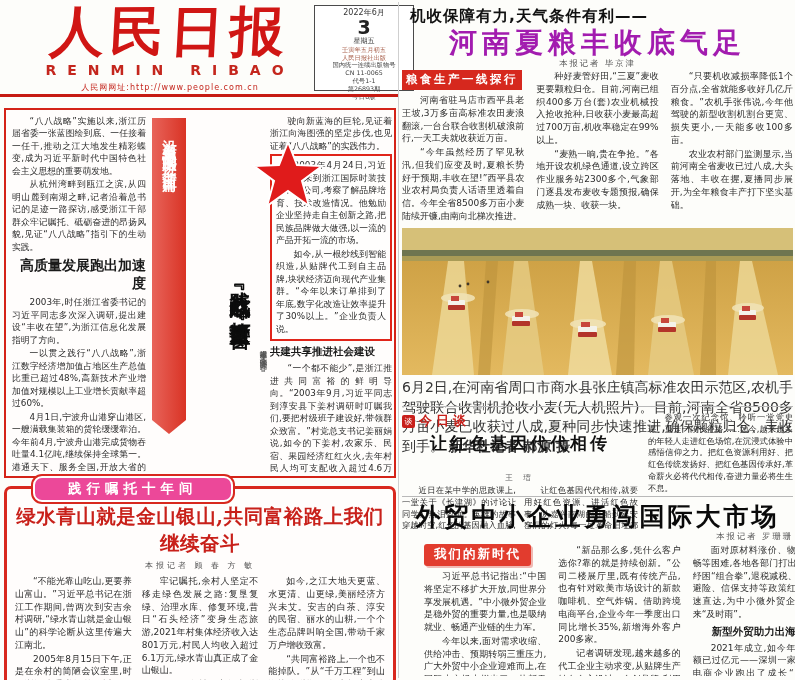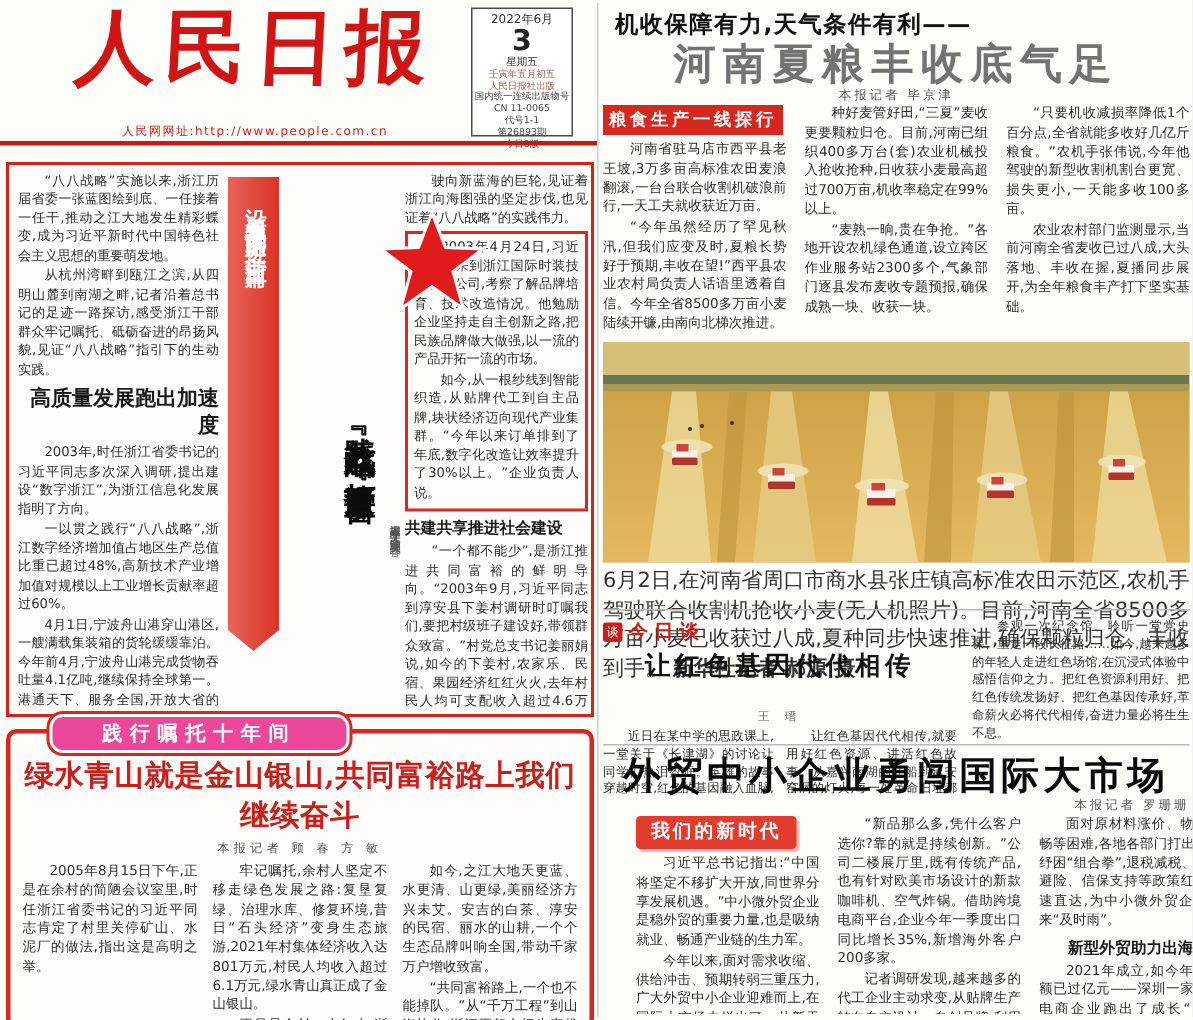--- a/index.html
+++ b/index.html
@@ -18,21 +18,21 @@
   }
   #masthead-latin {
     position:absolute; left:30px; top:62px; width:280px; text-align:center;
     color:#c4261d; font-weight:bold; font-size:14px; letter-spacing:11px;
   }
   #masthead-site {
     position:absolute; left:30px; top:82px; width:280px; text-align:center;
     color:#c4261d; font-size:8px; letter-spacing:1px;
   }
   #date-box {
-    position:absolute; left:314px; top:5px; width:68px; height:86px;
+    position:absolute; left:314px; top:5px; width:100px; height:86px;
     border:1.5px solid #4a4a4a; background:#fff; text-align:center;
     padding-top:2px; line-height:1.25; color:#444;
   }
   #date-box .d-sm { font-size:6.3px; }
   #date-box .d-month { font-size:8px; color:#333; }
   #date-box .d-day { font-size:19px; font-weight:bold; color:#222; line-height:1.0; }
   #date-box .d-week { font-size:7px; color:#333; }
   #date-box .d-lunar { font-size:6.3px; color:#a55a45; }
   #date-box .d-pub { font-size:6.3px; color:#a55a45; }
   #red-rule { position:absolute; left:0; top:94px; width:398px; height:3px; background:#c61a12; }
@@ -87,21 +87,21 @@
     font-size:19.5px; font-family:"DejaVu Serif", serif; letter-spacing:0.5px;
   }
   #green-byline { text-align:center; font-size:8px; color:#555; letter-spacing:3px; margin:3px 0 4px 0; }
   #green-cols { display:flex; gap:10px; padding:0 8px; height:138px; overflow:hidden; }
   #green-cols > div { flex:1; }
 
   
   #lead-kicker { position:absolute; left:410px; top:6px; font-size:15.5px; font-weight:bold; color:#111; letter-spacing:1px; }
   #lead-headline {
     position:absolute; left:402px; top:24px; width:391px; text-align:center;
-    font-size:28px; font-weight:900; color:#737373; letter-spacing:5px;
+    font-size:28px; font-weight:900; color:#a21caf; letter-spacing:5px;
     font-family:"DejaVu Serif", serif;
   }
   #lead-byline { position:absolute; left:402px; top:58px; width:391px; text-align:center; font-size:8.3px; color:#555; letter-spacing:2px; }
   #lead-cols { position:absolute; left:402px; top:70px; width:391px; height:156px; display:flex; gap:12px; }
   #lead-cols > div { flex:1; }
   #lead-tag {
     display:block; width:120px; background:#d6281e; color:#fff; font-weight:bold;
     font-size:11.5px; letter-spacing:2.5px; text-align:center; padding:2px 0 3px 0;
     margin-bottom:4px;
   }
@@ -140,20 +140,21 @@
     box-shadow:2px 2px 0 #f0b9b3;
   }
   #trade-cols h4 { font-size:10.5px; text-align:center; margin:4px 0 3px 0; color:#1a1a1a; }
 </style>
 </head>
 <body>
 
 <div id="page">
 
   <div id="masthead-title">人民日报</div>
+  <div id="masthead-latin">RENMIN RIBAO</div>
   <div id="masthead-site">人民网网址:http://www.people.com.cn</div>
 
   <div id="date-box">
     <div class="d-month">2022年6月</div>
     <div class="d-day">3</div>
     <div class="d-week">星期五</div>
     <div class="d-lunar">壬寅年五月初五</div>
     <div class="d-pub">人民日报社出版</div>
     <div class="d-sm">国内统一连续出版物号</div>
     <div class="d-sm">CN 11-0065</div>
@@ -166,21 +167,21 @@
   <div id="v-divider"></div>
 
   <div id="zj-box">
     <div id="zj-col-left" class="col-sm">
       <div>
           <p class="para">“八八战略”实施以来,浙江历届省委一张蓝图绘到底、一任接着一任干,推动之江大地发生精彩蝶变,成为习近平新时代中国特色社会主义思想的重要萌发地。</p>
           <p class="para">从杭州湾畔到瓯江之滨,从四明山麓到南湖之畔,记者沿着总书记的足迹一路探访,感受浙江干部群众牢记嘱托、砥砺奋进的昂扬风貌,见证“八八战略”指引下的生动实践。</p>
         </div>
       <h3 class="inline-subhead">高质量发展跑出加速度</h3>
       <div>
-          <p class="para">2003年,时任浙江省委书记的习近平同志多次深入调研,提出建设“数字浙江”,为浙江信息化发展指明了方向。</p>
+          <p class="para">2003年,时任浙江省委书记的习近平同志多次深入调研,提出建设“丰收在望”,为浙江信息化发展指明了方向。</p>
           <p class="para">一以贯之践行“八八战略”,浙江数字经济增加值占地区生产总值比重已超过48%,高新技术产业增加值对规模以上工业增长贡献率超过60%。</p>
           <p class="para">4月1日,宁波舟山港穿山港区,一艘满载集装箱的货轮缓缓靠泊。今年前4月,宁波舟山港完成货物吞吐量4.1亿吨,继续保持全球第一。港通天下、服务全国,开放大省的底气愈发充足。</p>
           <p class="para">“总书记当年为我们指明的路子,如今越走越宽!”当地干部感慨,从块状经济到现代产业集群,从资源小省到开放大省,浙江以改革破题、以创新开路,高质量发展的脚步愈发坚实。</p>
         </div>
     </div>
 
     <div id="zj-ribbon">
       <span>沿着总书记的足迹·浙江篇</span>
     </div>
 
@@ -209,20 +210,21 @@
 
     </div>
   </div>
 
   <div id="green-box">
     <div id="green-badge">践行嘱托十年间</div>
     <div id="green-headline">绿水青山就是金山银山,共同富裕路上我们继续奋斗</div>
     <div id="green-byline">本报记者 顾 春 方 敏</div>
     <div id="green-cols">
       <div class="col-sm">
+          <p class="para">“不能光靠山吃山,更要养山富山。”习近平总书记在浙江工作期间,曾两次到安吉余村调研,“绿水青山就是金山银山”的科学论断从这里传遍大江南北。</p>
           <p class="para">2005年8月15日下午,正是在余村的简陋会议室里,时任浙江省委书记的习近平同志肯定了村里关停矿山、水泥厂的做法,指出这是高明之举。</p>
         </div>
       <div class="col-sm">
           <p class="para">牢记嘱托,余村人坚定不移走绿色发展之路:复垦复绿、治理水库、修复环境,昔日“石头经济”变身生态旅游,2021年村集体经济收入达801万元,村民人均收入超过6.1万元,绿水青山真正成了金山银山。</p>
           <p class="para">不只是余村。十年来,浙江以数字化改革赋能生态治理,生态省建设纵深推进,成为全国首个生态省。</p>
         </div>
       <div class="col-sm">
           <p class="para">如今,之江大地天更蓝、水更清、山更绿,美丽经济方兴未艾。安吉的白茶、淳安的民宿、丽水的山耕,一个个生态品牌叫响全国,带动千家万户增收致富。</p>
           <p class="para">“共同富裕路上,一个也不能掉队。”从“千万工程”到山海协作,浙江正努力把生态优势转化为发展优势,在共同富裕示范区建设中继续奋斗、勇毅前行。</p>
         </div>

